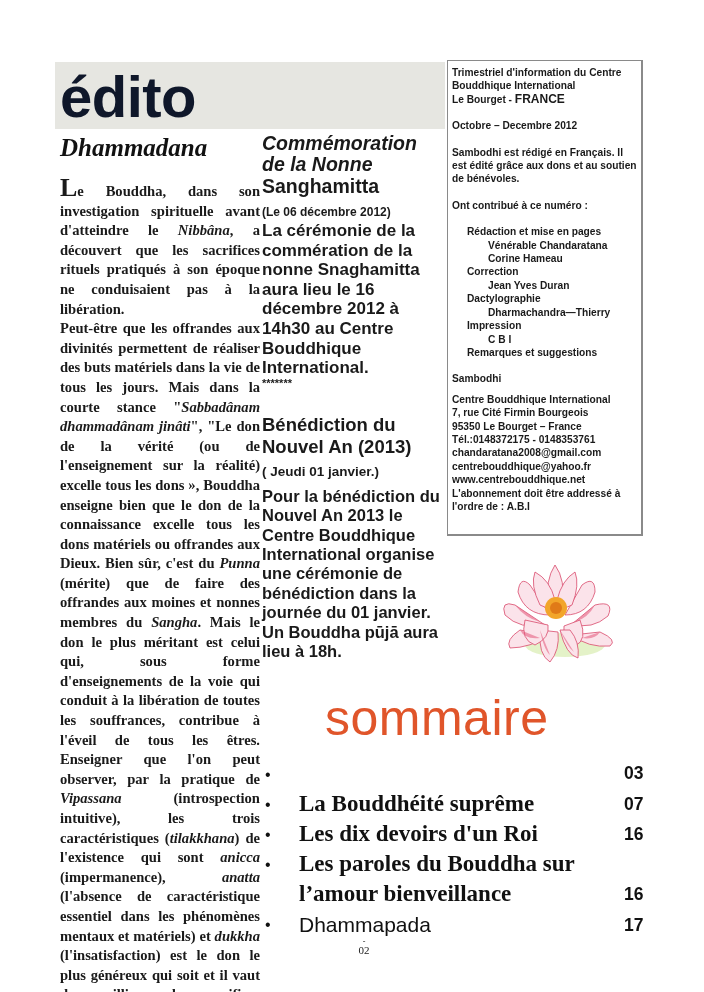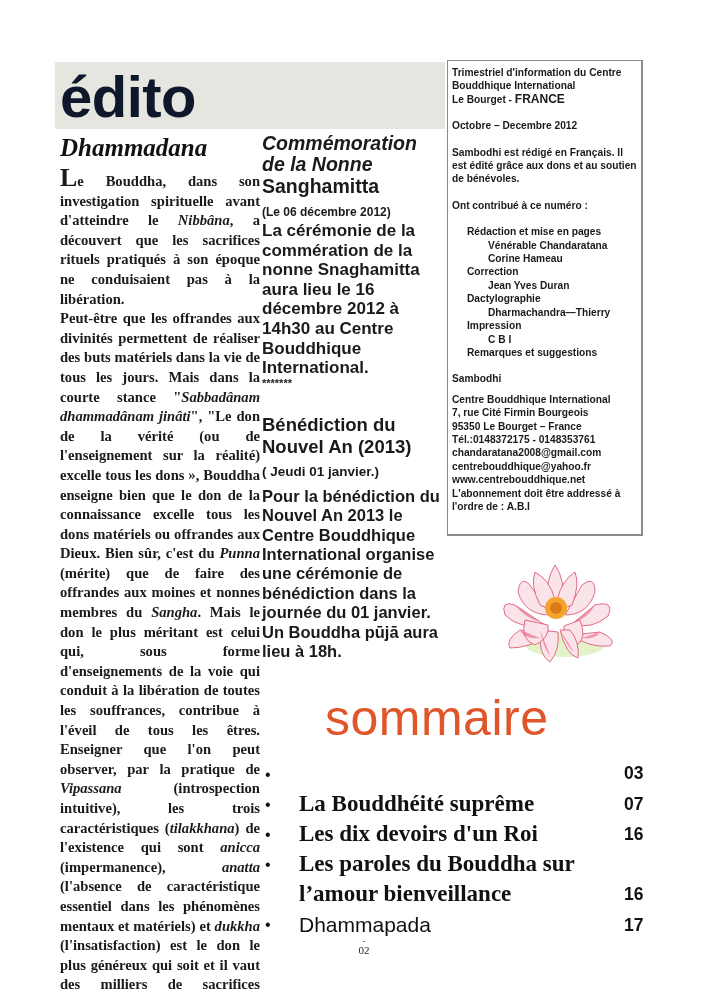--- a/index.html
+++ b/index.html
@@ -17,21 +17,21 @@
     }
 
     
     .left-col {
       position: absolute; left: 60px; top: 133px; width: 200px;
       font-family: "Liberation Serif", serif; font-weight: bold; font-size: 14.6px;
       line-height: 19.6px; text-align: justify; color: #1a1a1a;
     }
     .left-col h2 {
       font-family: "Liberation Serif", serif; font-style: italic; font-weight: bold;
-      font-size: 25px; line-height: 30px; margin-bottom: 6px; color: #111;
+      font-size: 25px; line-height: 30px; margin-bottom: 16px; color: #111;
     }
     .left-col p { margin: 0; }
     .dropcap { font-size: 26px; line-height: 18px; }
     .left-col i { font-style: italic; }
 
     
     .mid-col {
       position: absolute; left: 262px; top: 133px; width: 182px;
       font-family: "Liberation Sans", sans-serif; font-weight: bold; text-align: left; color: #1a1a1a;
     }

